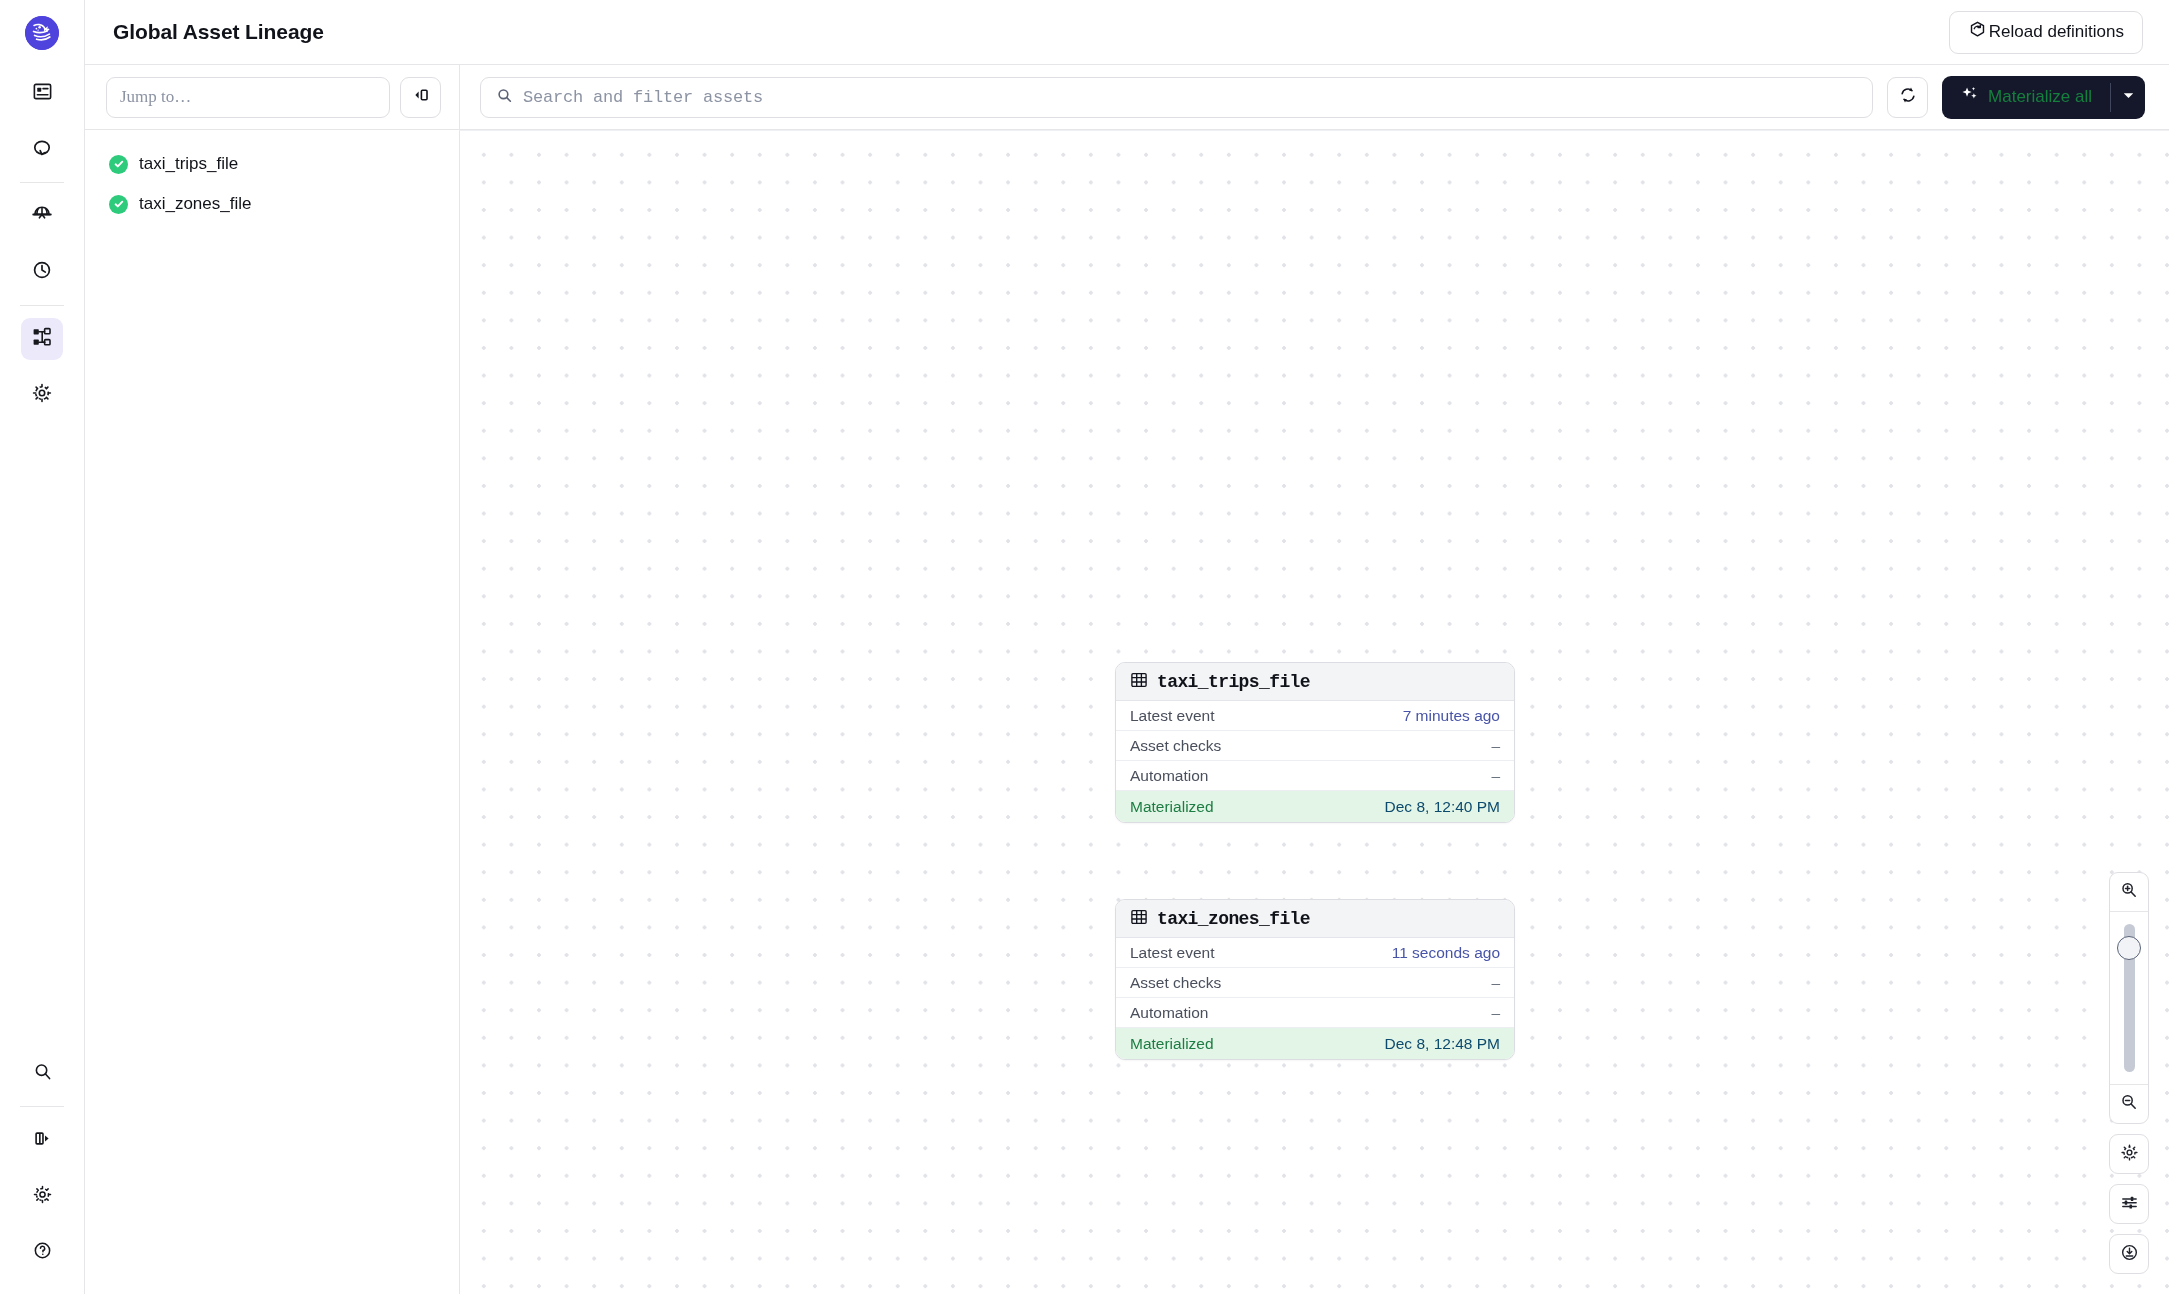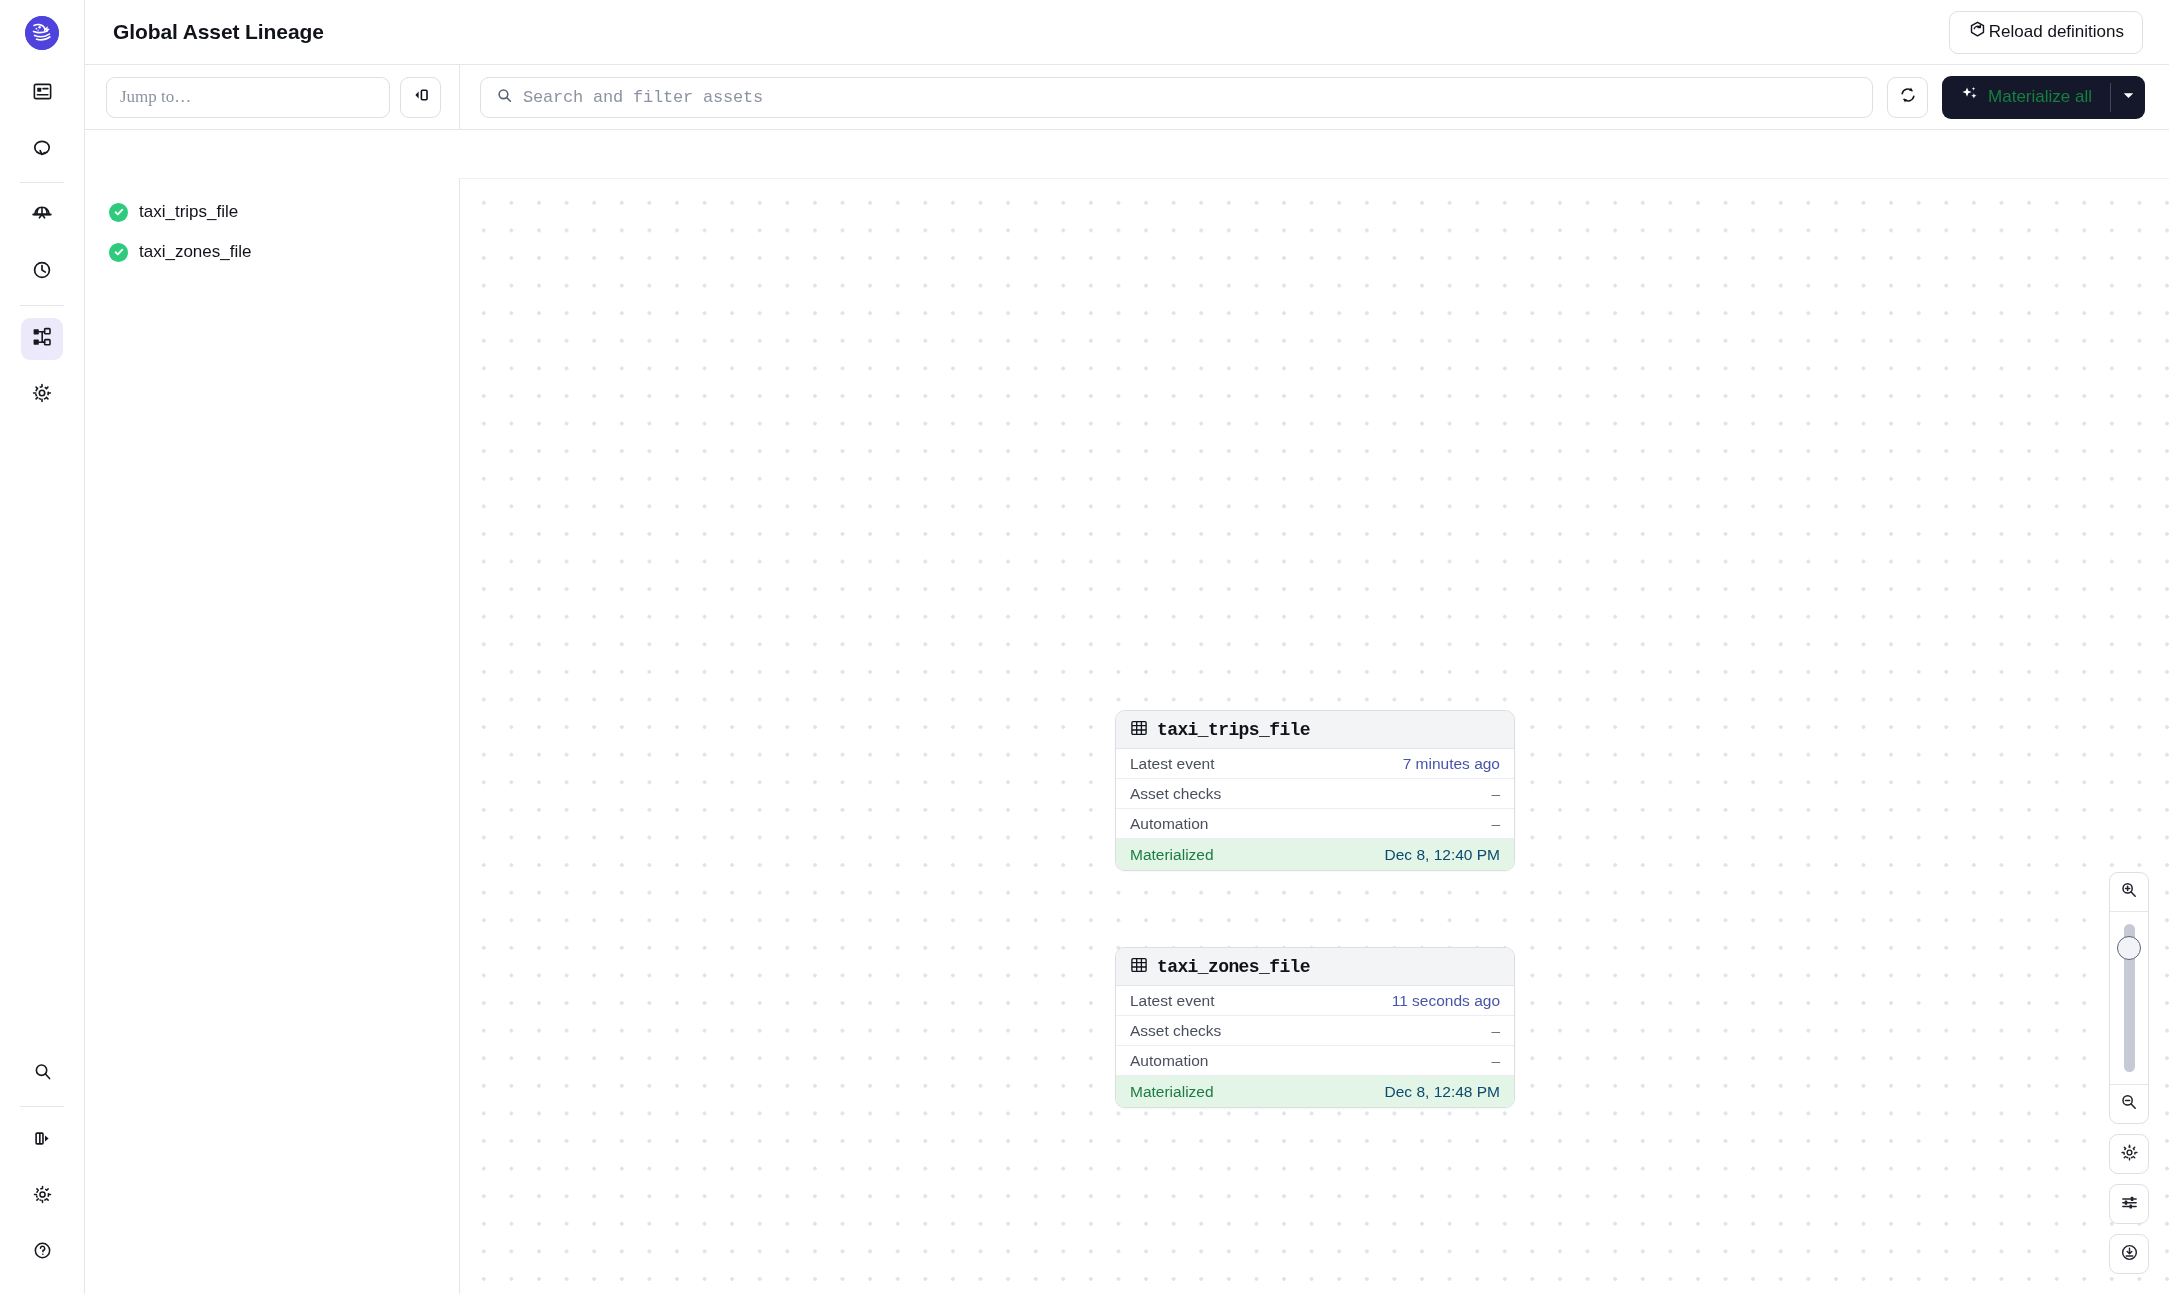--- a/index.html
+++ b/index.html
@@ -119,21 +119,21 @@
     padding: 0 18px; color: #15803d; font-size: 17px; font-weight: 400;
     white-space: nowrap;
   }
   .btn-primary .divider { width: 1px; background: #40465c; margin: 7px 0; }
   .btn-primary .caret {
     display: flex; align-items: center; justify-content: center;
     width: 34px; color: #fff;
   }
 
   
-  .body-row { flex: 1 1 auto; display: flex; min-height: 0; margin-top: 48px; }
+  .body-row { flex: 1 1 auto; display: flex; min-height: 0; }
   .list-panel {
     width: 374px; flex: 0 0 374px;
     background: #fff; padding-top: 14px;
     overflow: hidden;
   }
   .asset-row {
     display: flex; align-items: center; gap: 11px;
     height: 40px; padding: 0 18px 0 24px; cursor: pointer;
     font-size: 17px; color: #11131a;
   }

